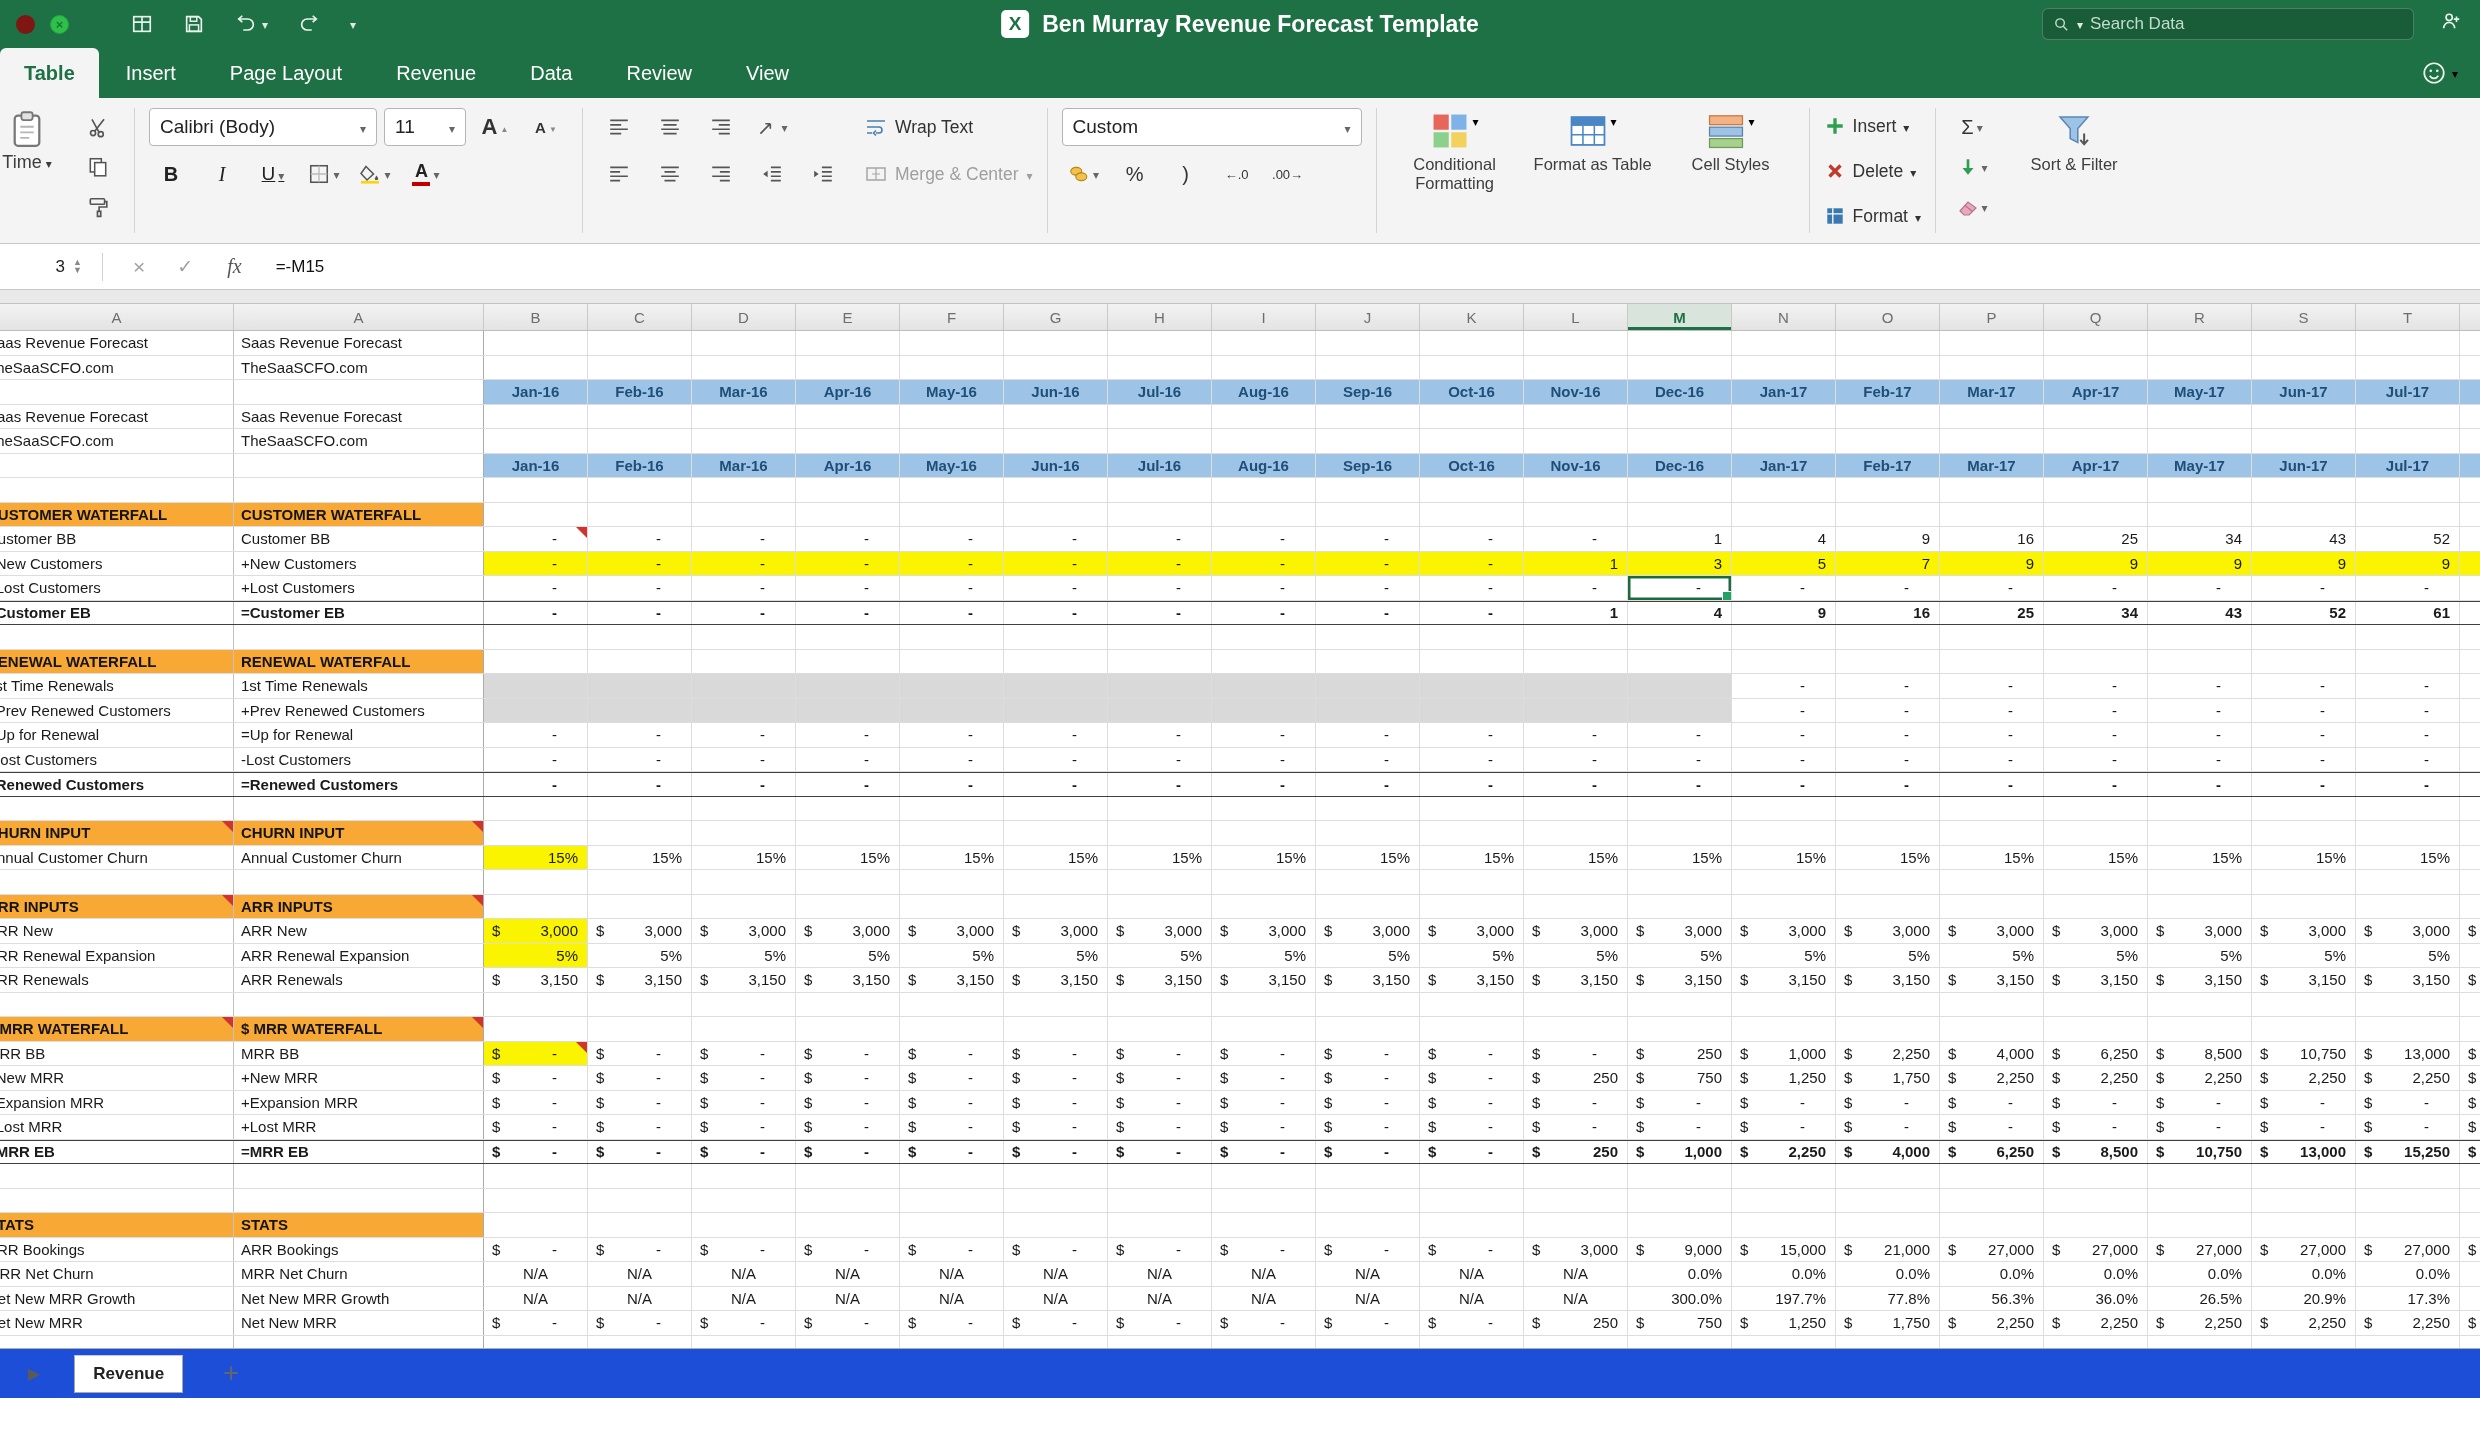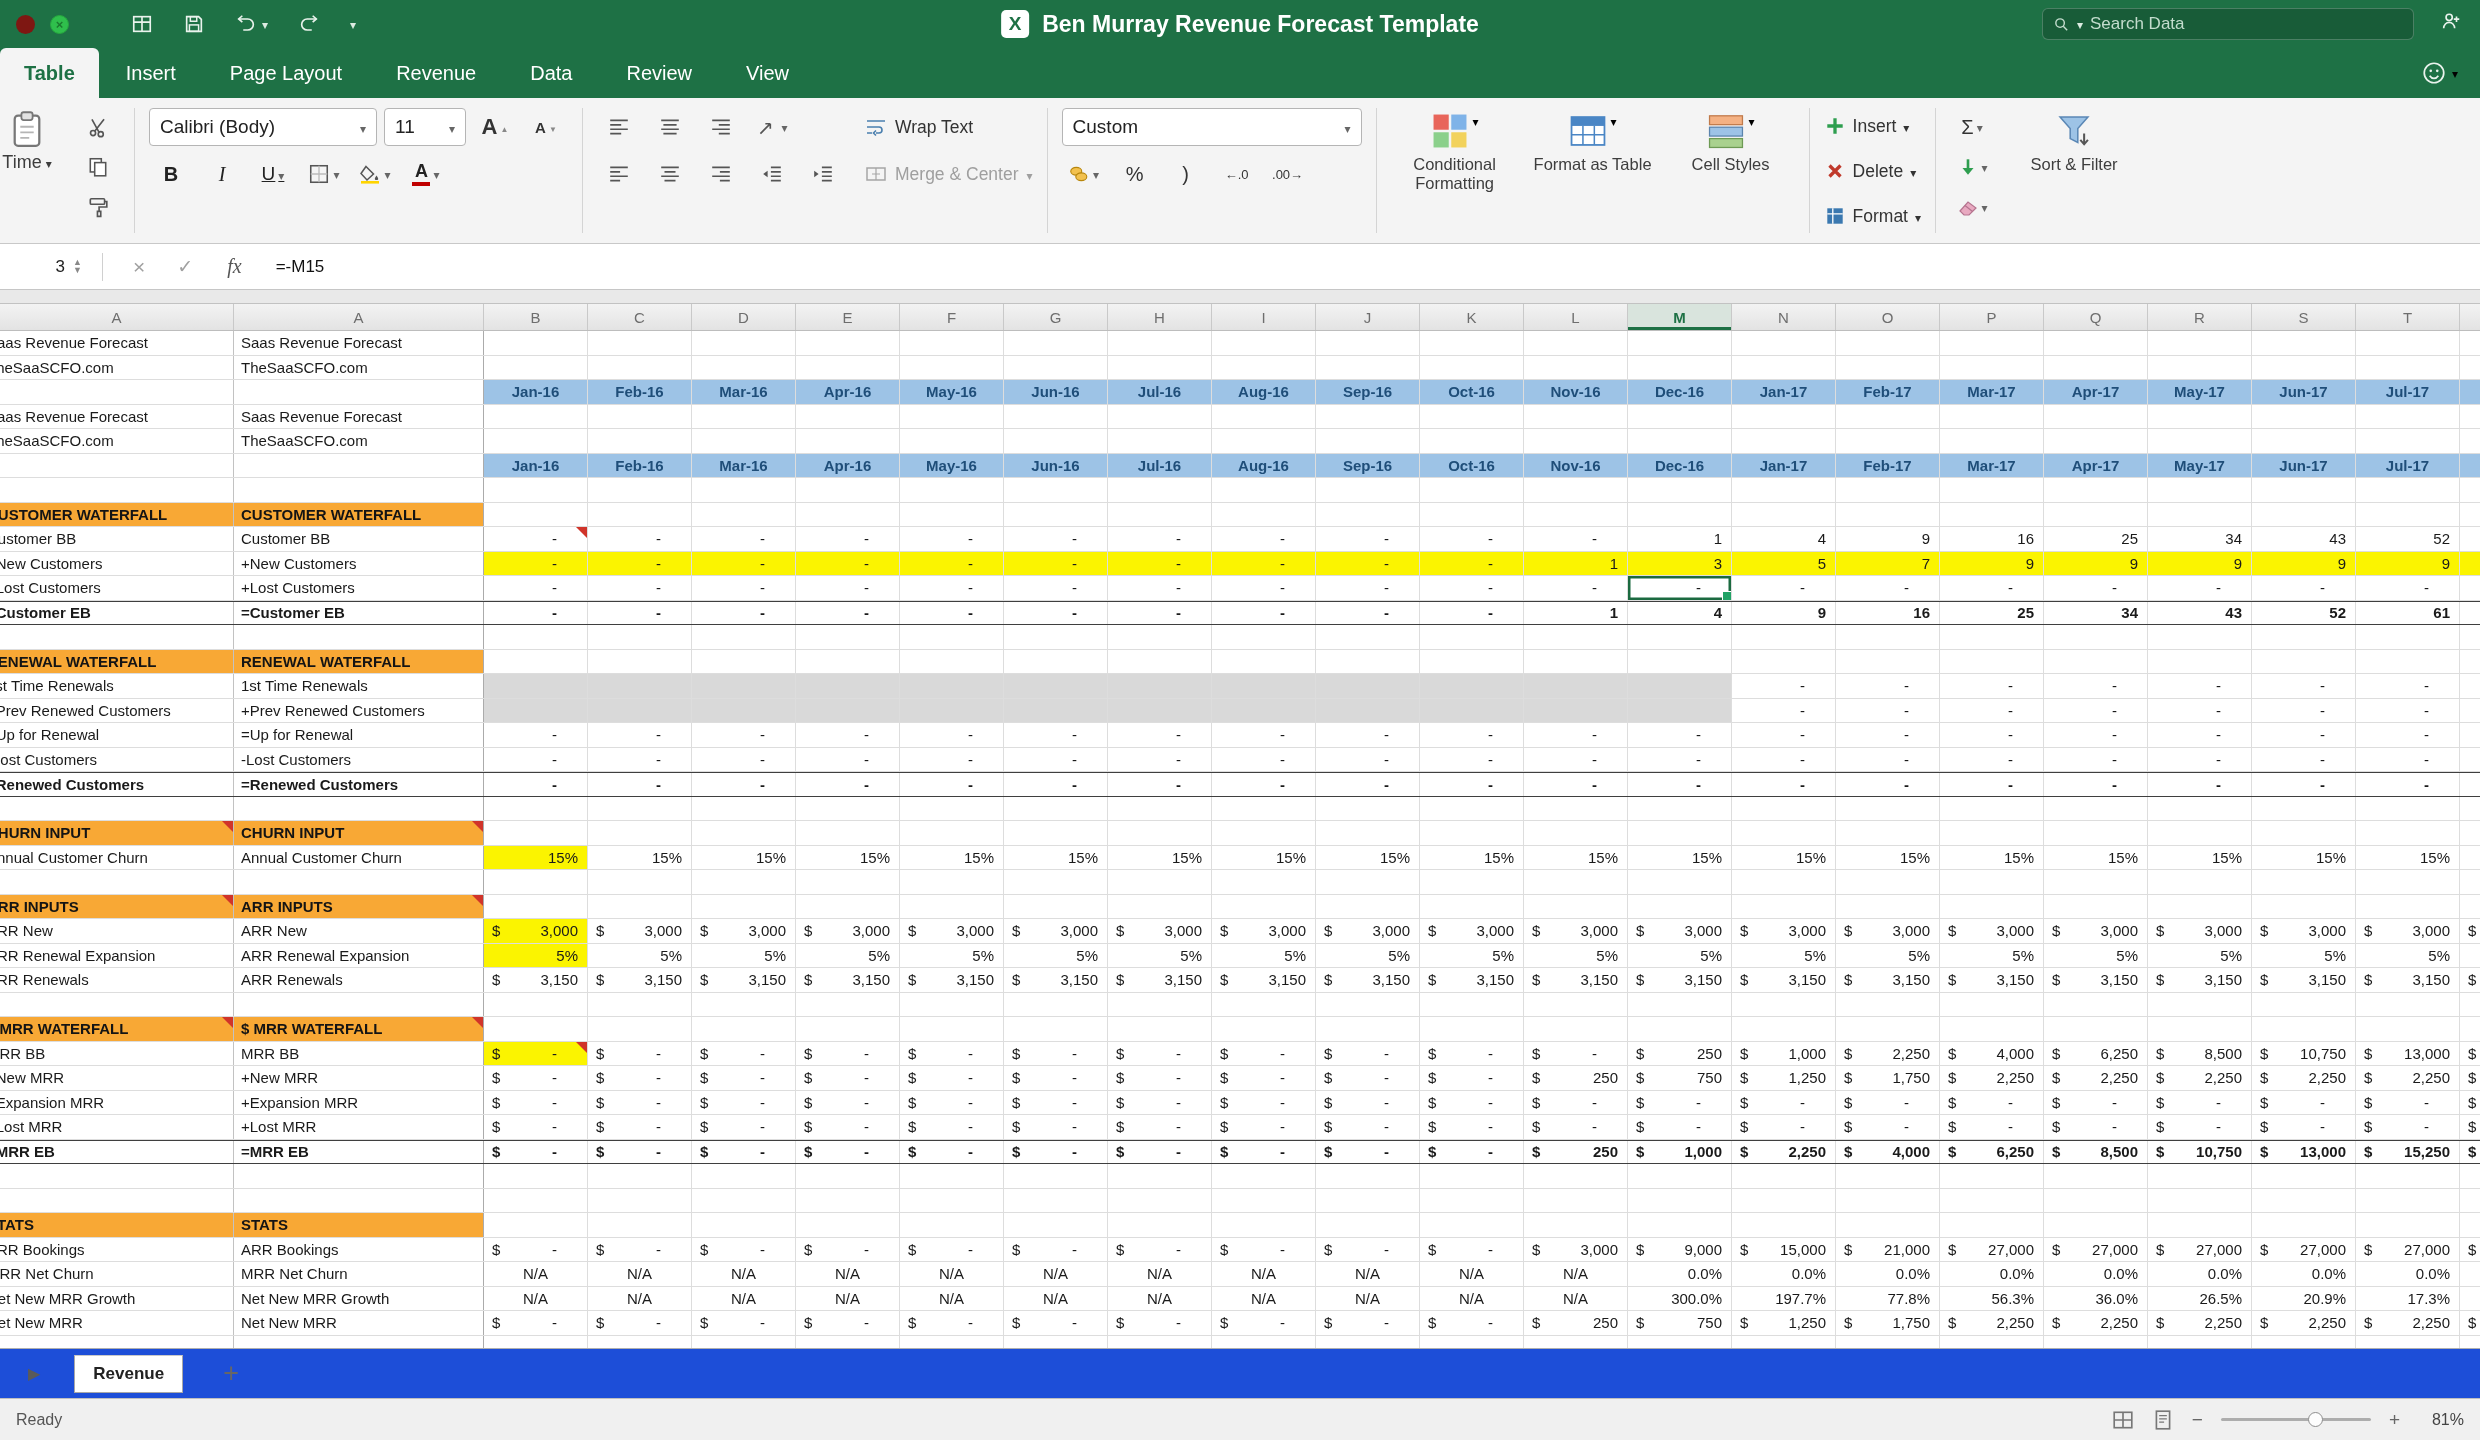--- a/index.html
+++ b/index.html
@@ -2259,33 +2259,14 @@
         </div>
       </div>
   </div>
 
   <div class="tabstrip">
     <div class="navarrow"></div>
     <div class="sheettab">Revenue</div>
     <div class="addsheet"></div>
   </div>
 
-  <div class="statusbar">
-    <span class="statusleft">Ready</span>
-    <div class="sb-right">
-      <svg class="ic" viewBox="0 0 20 20">
-          <rect x="2" y="3" width="16" height="14" fill="none" stroke="#777" stroke-width="1.5"></rect>
-          <path d="M2 10 H18 M10 3 V17" stroke="#777" stroke-width="1.5"></path>
-        </svg>
-      <svg class="ic" viewBox="0 0 20 20">
-          <rect x="4" y="2" width="12" height="16" fill="none" stroke="#777" stroke-width="1.5"></rect>
-          <path d="M6.5 6 H13.5 M6.5 9 H13.5 M6.5 12 H11" stroke="#777" stroke-width="1.2"></path>
-        </svg>
-      <span class="zminus"></span>
-      <div class="ztrack">
-          <div class="zknob"></div>
-        </div>
-      <span class="zplus"></span>
-      <span class="zoomtext">81%</span>
-    </div>
-  </div>
 
 </div>
 
 </body></html>

